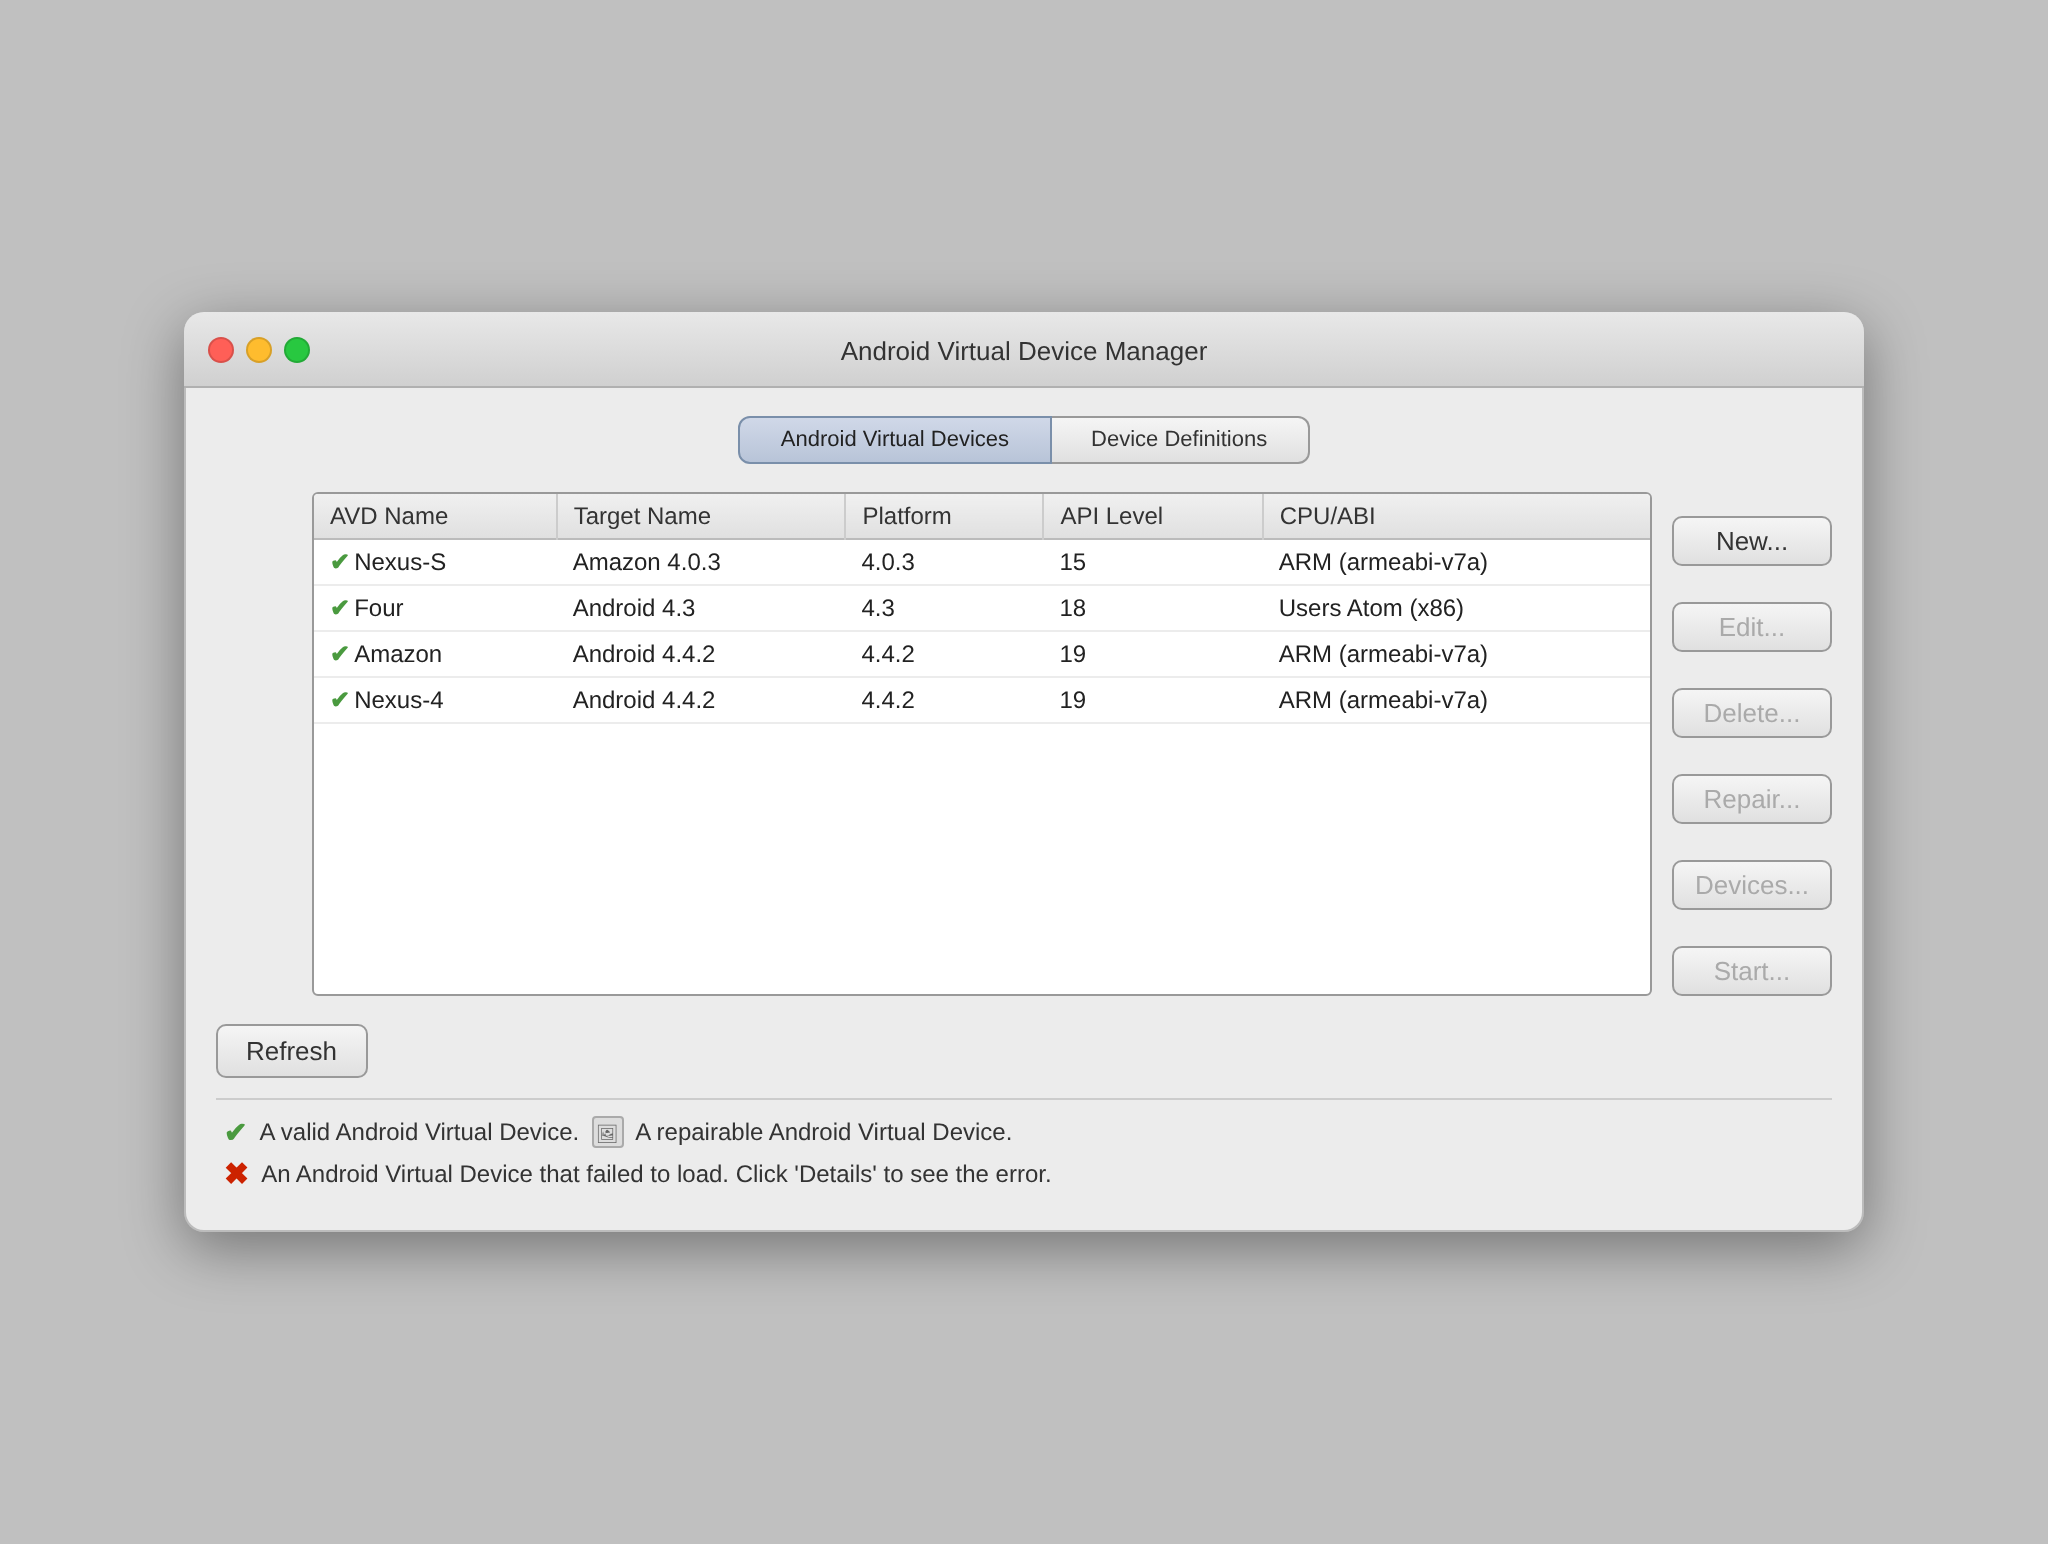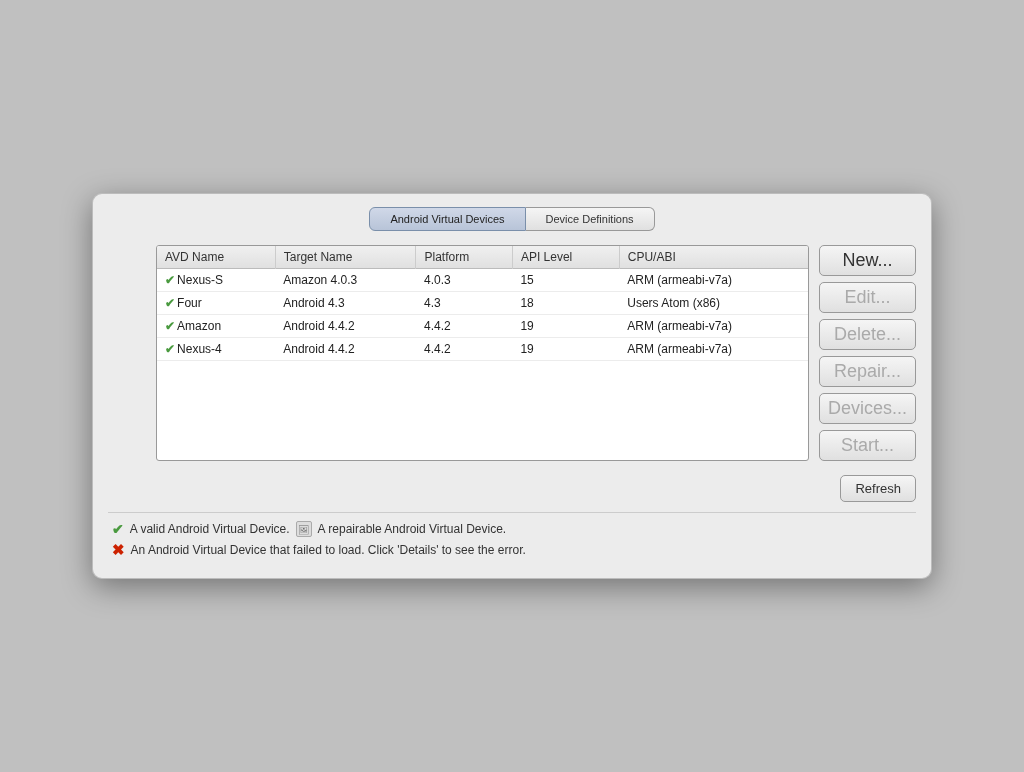--- a/index.html
+++ b/index.html
@@ -164,37 +164,38 @@
 
     .sidebar-buttons {
       display: flex;
       flex-direction: column;
       gap: 6px;
       min-width: 80px;
     }
 
     .sidebar-btn {
       padding: 4px 8px;
-      font-size: 18px;
+      font-size: 13px;
       background: linear-gradient(to bottom, #f5f5f5, #e0e0e0);
       border: 1px solid #999;
       border-radius: 5px;
       cursor: pointer;
       color: #333;
       min-width: 76px;
+      margin-top: 12px;
     }
 
     .sidebar-btn:disabled, .sidebar-btn.disabled {
       color: #aaa;
       cursor: default;
     }
 
     .refresh-area {
       display: flex;
-      justify-content: flex-end;
+      justify-content: flex-start;
       margin-top: 4px;
     }
 
     .refresh-btn {
       padding: 5px 14px;
       font-size: 13px;
       background: linear-gradient(to bottom, #f5f5f5, #e0e0e0);
       border: 1px solid #999;
       border-radius: 5px;
       cursor: pointer;
@@ -240,20 +241,28 @@
       color: #cc2200;
       font-weight: bold;
       font-size: 15px;
     }
   </style>
 </head>
 <body>
 
 <div class="window">
 
+  <div class="title-bar">
+    <div class="traffic-lights">
+      <div class="traffic-light close"></div>
+      <div class="traffic-light minimize"></div>
+      <div class="traffic-light maximize"></div>
+    </div>
+    <span class="title-bar-text">Android Virtual Device Manager</span>
+  </div>
 
   <div class="window-content">
 
     <div class="tab-bar">
       <div class="tab active">Android Virtual Devices</div>
       <div class="tab">Device Definitions</div>
     </div>
 
 
     <div class="main-area">

